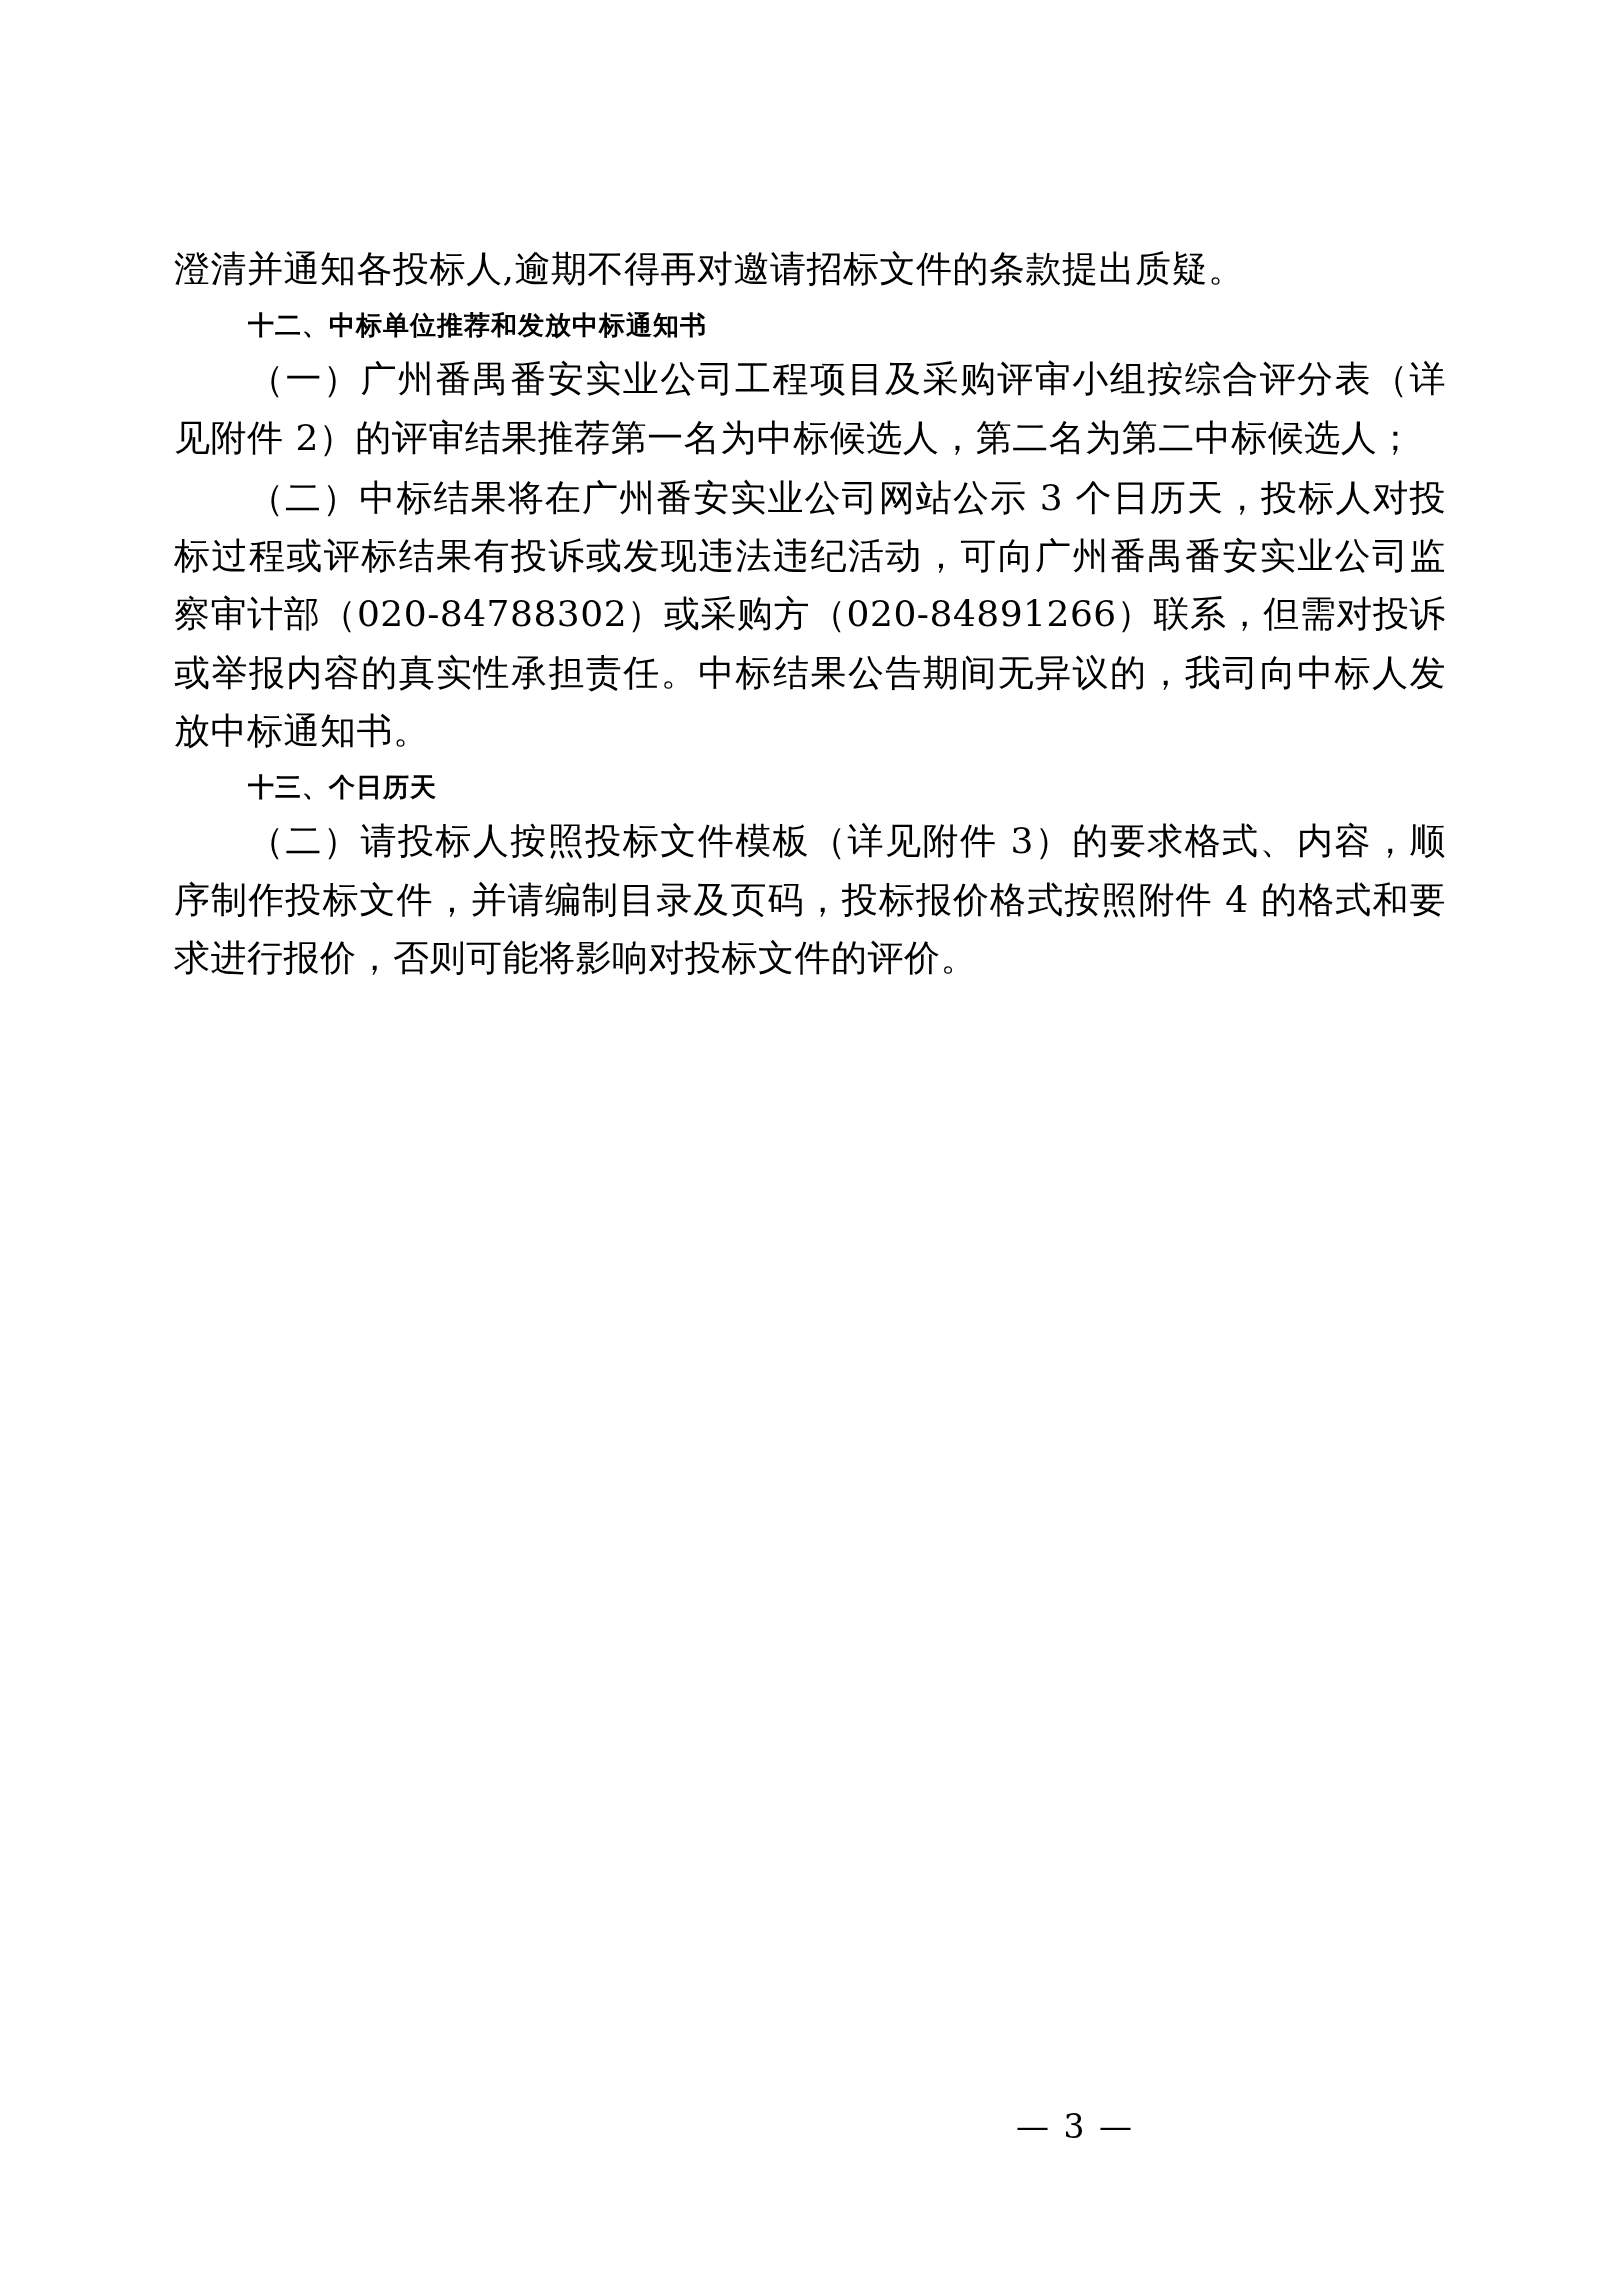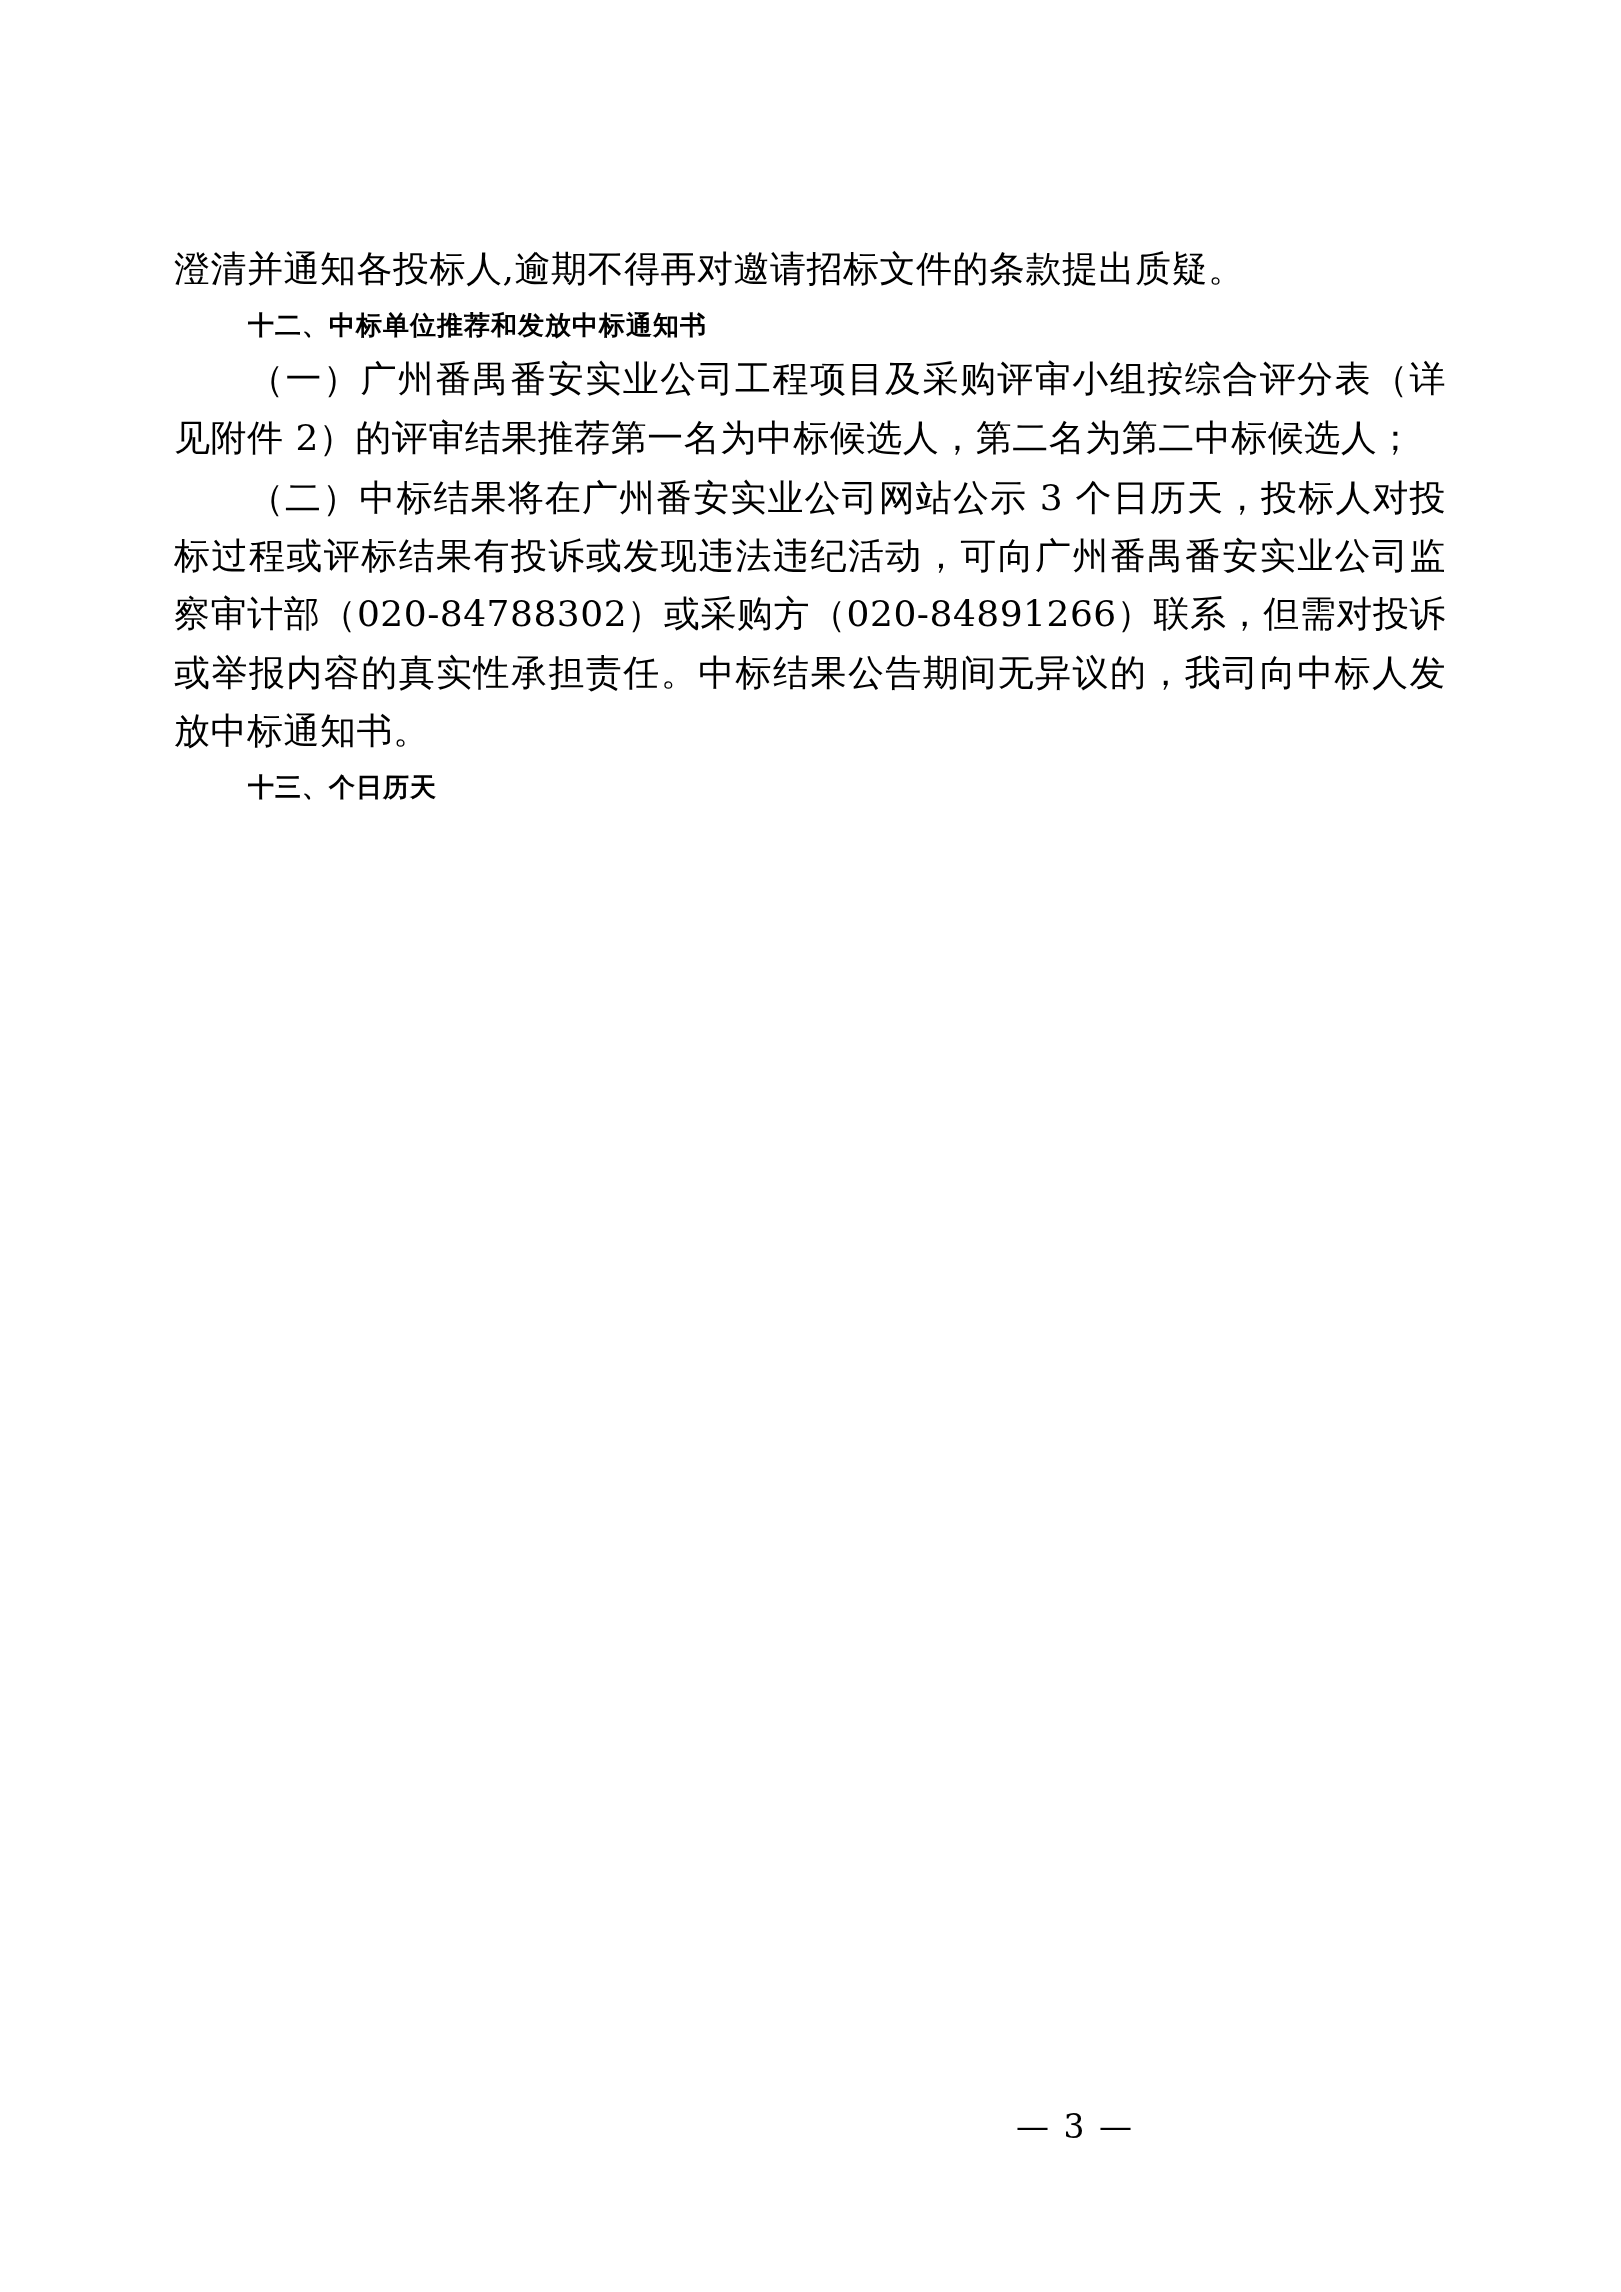--- a/index.html
+++ b/index.html
@@ -88,20 +88,21 @@
 
     <h2 class="heading">十二、中标单位推荐和发放中标通知书</h2>
 
     <p class="para indent2">（一）广州番禺番安实业公司工程项目及采购评审小组按综合评分表（详见附件 2）的评审结果推荐第一名为中标候选人，第二名为第二中标候选人；</p>
 
     <p class="para indent2">（二）中标结果将在广州番安实业公司网站公示 3 个日历天，投标人对投标过程或评标结果有投诉或发现违法违纪活动，可向广州番禺番安实业公司监察审计部（020-84788302）或采购方（020-84891266）联系，但需对投诉或举报内容的真实性承担责任。中标结果公告期间无异议的，我司向中标人发放中标通知书。</p>
 
     <h2 class="heading">十三、个日历天</h2>
 
 
+    <p class="para indent2">（二）请投标人按照投标文件模板（详见附件 3）的要求格式、内容，顺序制作投标文件，并请编制目录及页码，投标报价格式按照附件 4 的格式和要求进行报价，否则可能将影响对投标文件的评价。</p>
 
 
   </div>
 
   <div class="footer">
     <span class="footer-inner">— 3 —</span>
   </div>
 </div>
 
 

